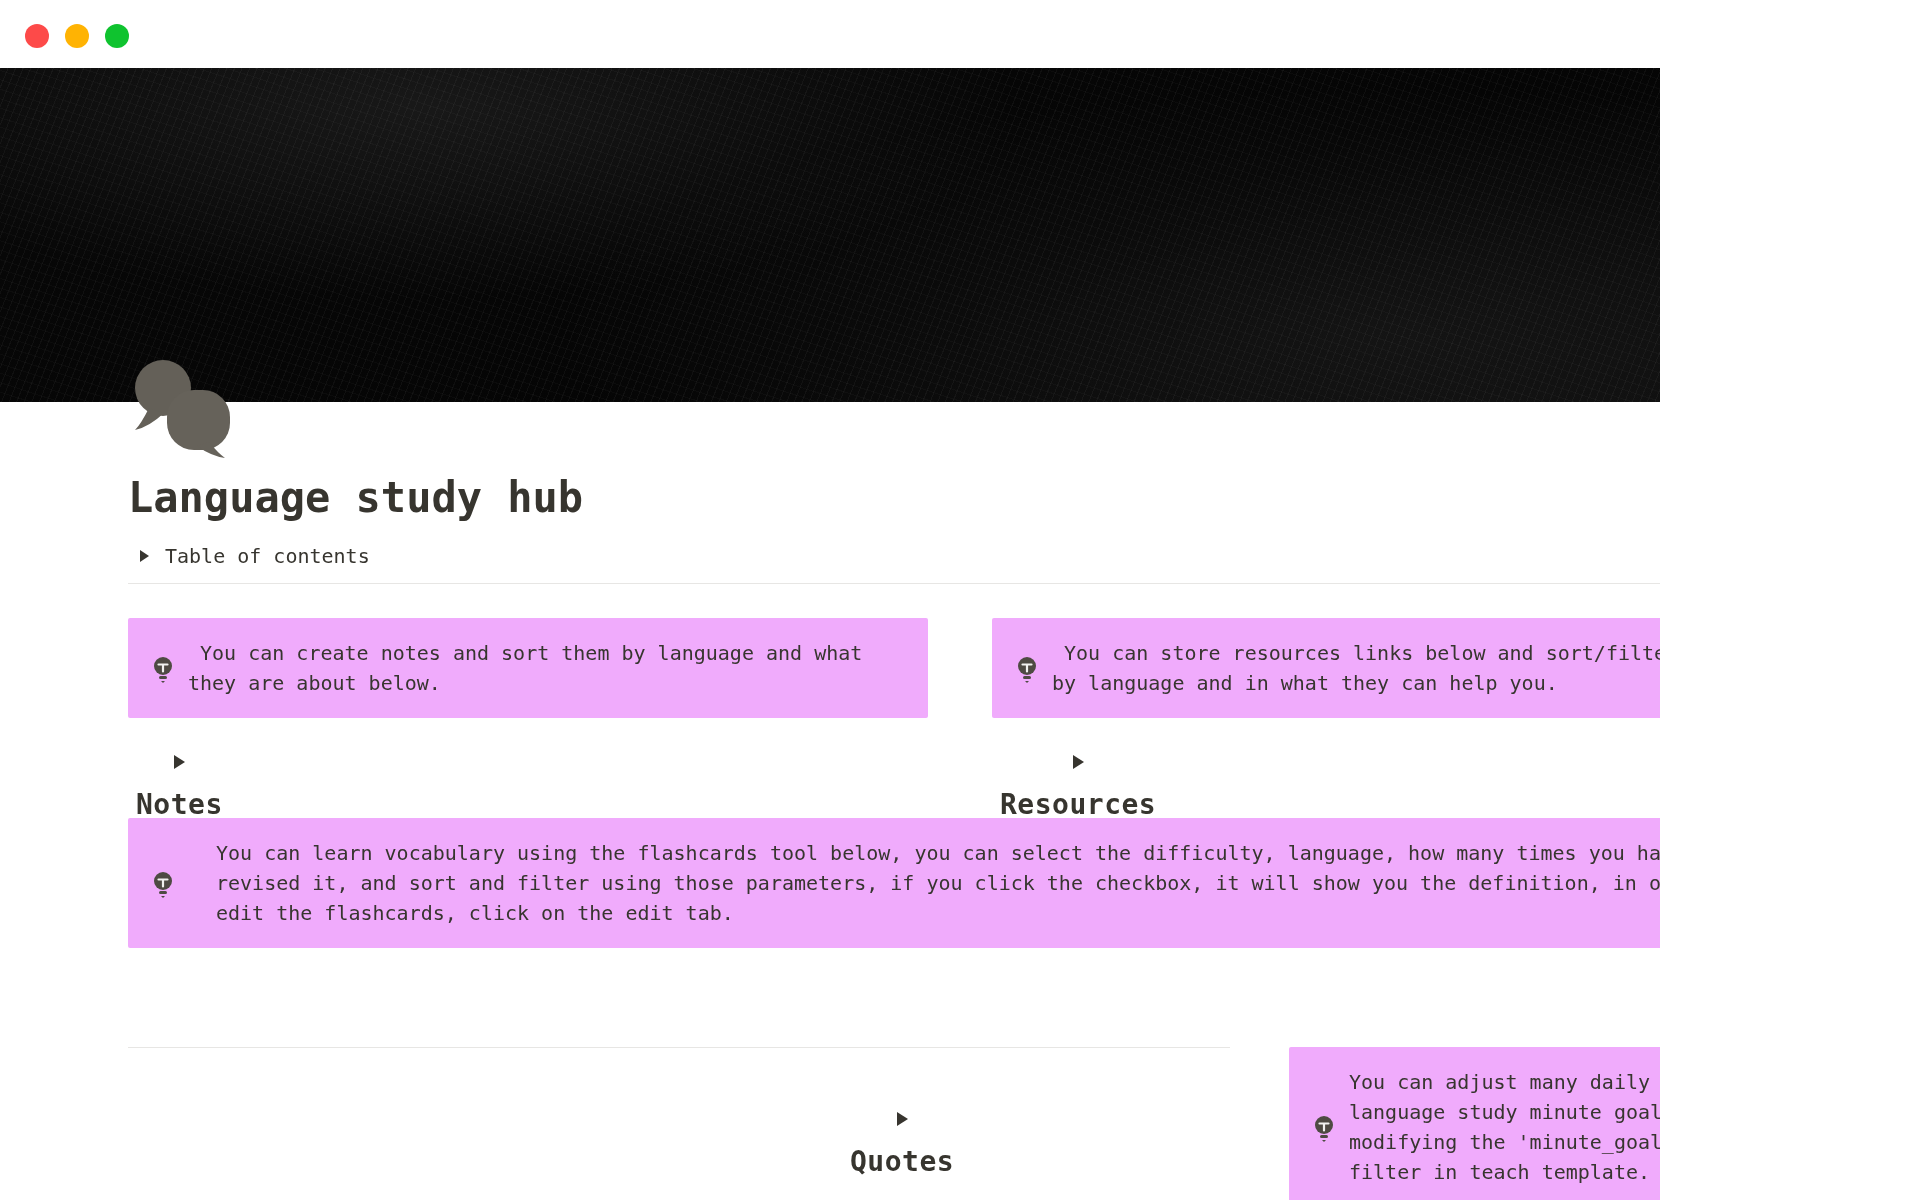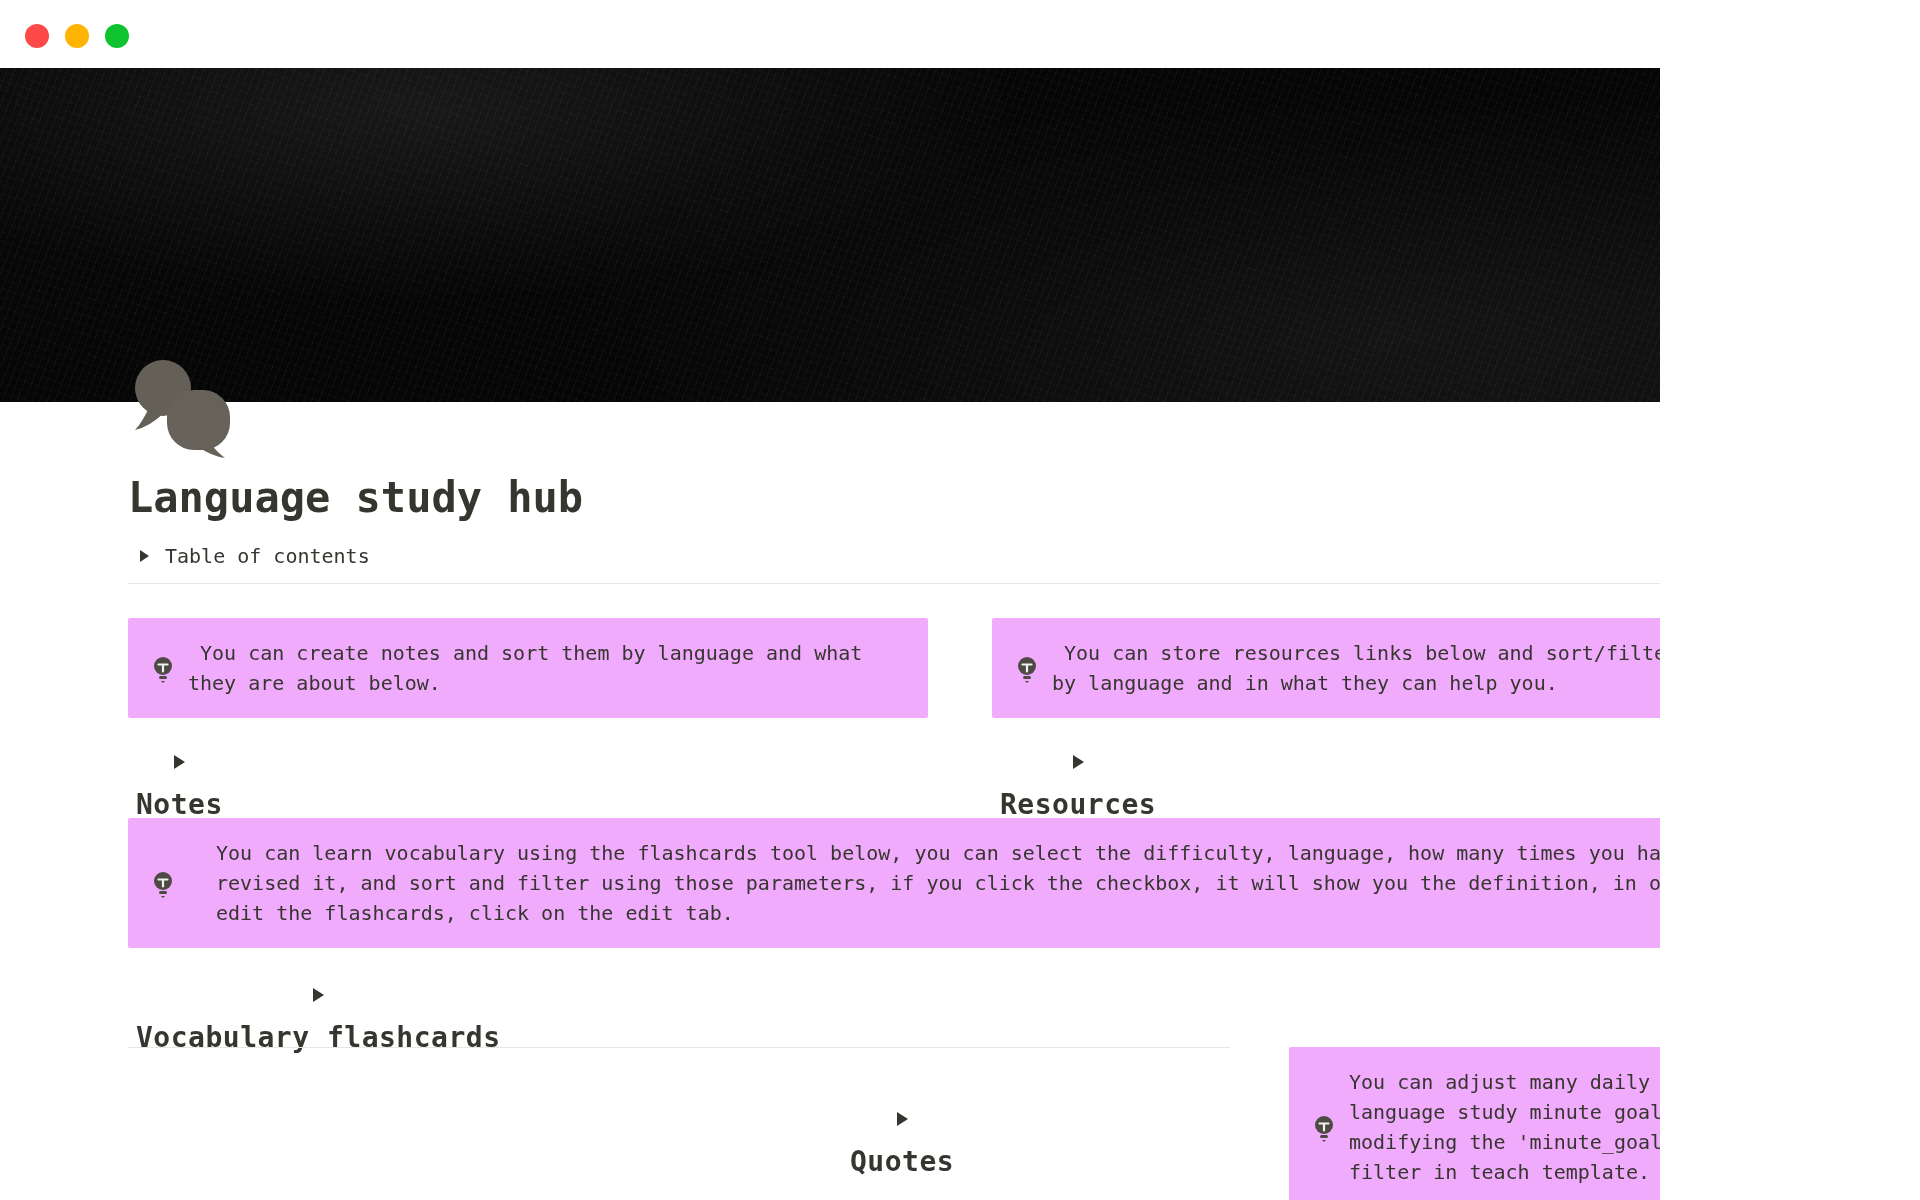--- a/index.html
+++ b/index.html
@@ -125,24 +125,20 @@
       <circle cx="11" cy="10" r="9" fill="#4e4a43"></circle>
       <path d="M6.5 8.5 H15.5 M11 8.5 V15.5" stroke="#f1f1ef" stroke-width="2.2" fill="none" stroke-linecap="round"></path>
       <rect x="7" y="20" width="8" height="3" rx="1.5" fill="#4e4a43"></rect>
       <path d="M9 25 L13 25 L11 27 Z" fill="#4e4a43"></path>
     </svg>
     <div class="callout-text">You can learn vocabulary using the flashcards tool below, you can select the difficulty, language, how many times you have
 revised it, and sort and filter using those parameters, if you click the checkbox, it will show you the definition, in order to
 edit the flashcards, click on the edit tab.</div>
   </div>
 
-  <div class="h2row h2-vocab">
-    <div class="tri"></div>
-    <div class="h2label">Vocabulary flashcards</div>
-  </div>
 
   <div class="divider d2"></div>
 
 
   <div class="h2row h2-quotes">
     <div class="tri"></div>
     <div class="h2label">Quotes</div>
   </div>
 
   <div class="callout co-minute">

